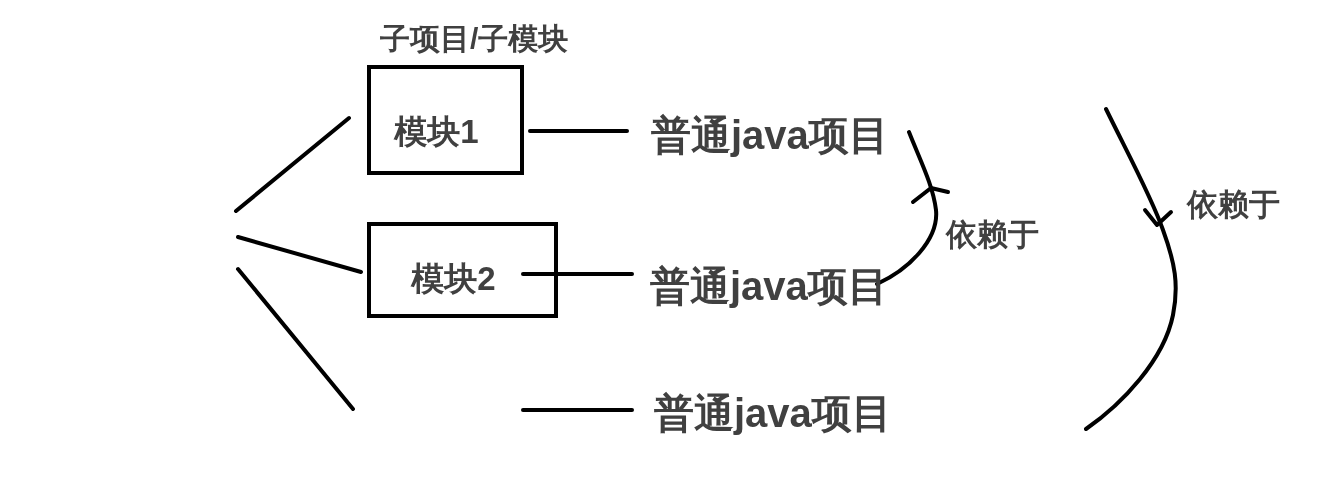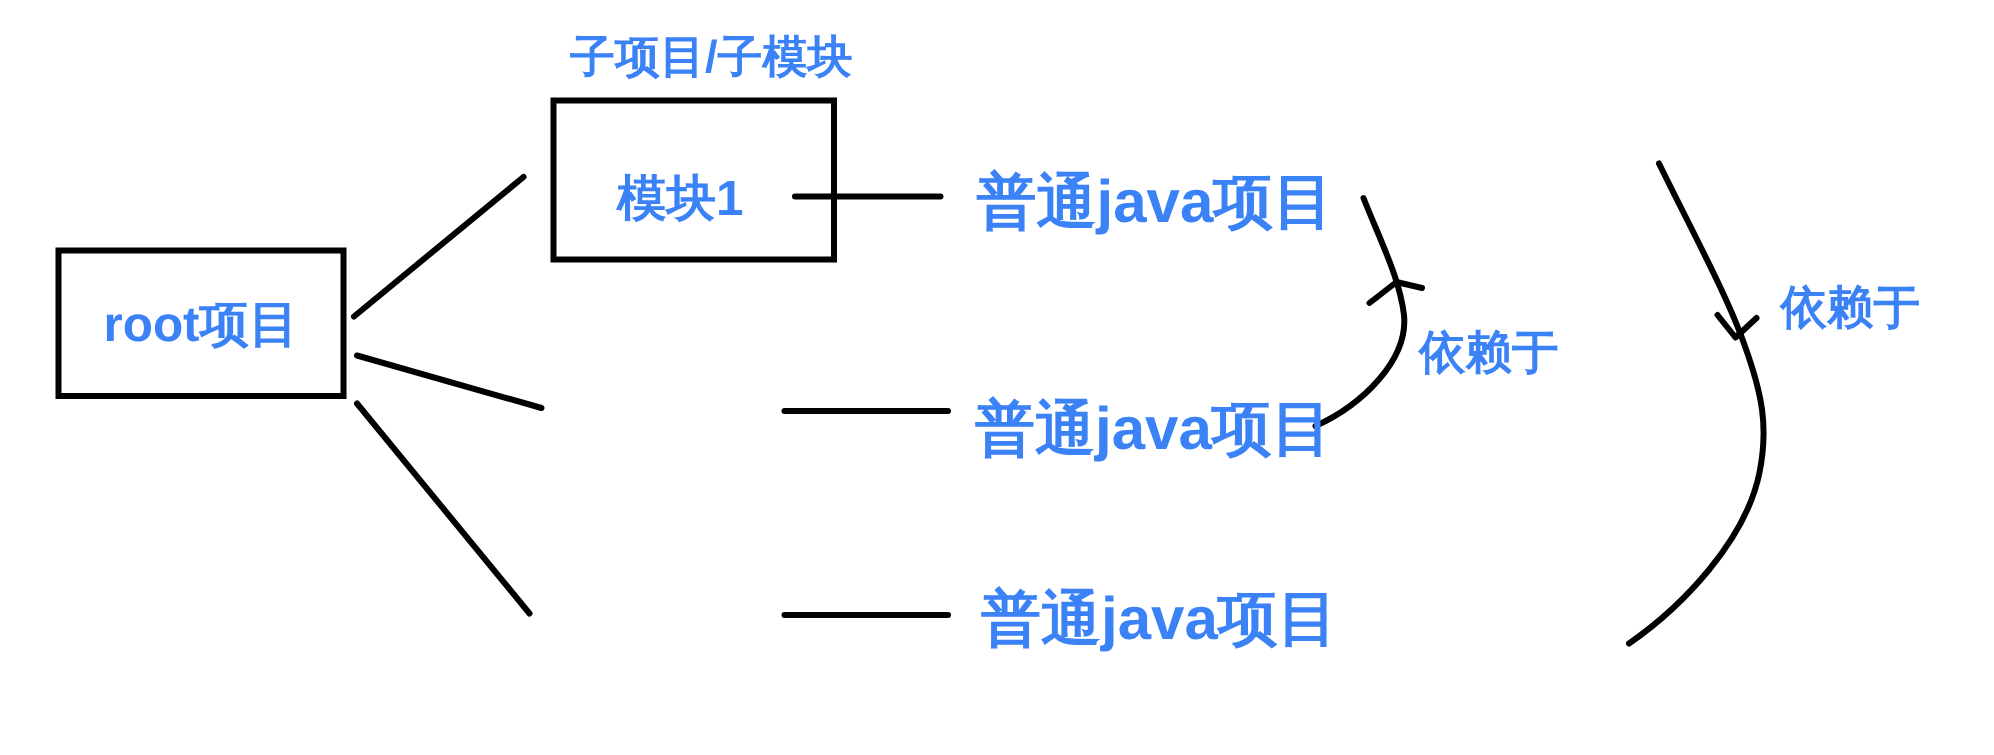--- a/index.html
+++ b/index.html
@@ -7,21 +7,21 @@
     padding: 0;
     background: #ffffff;
   }
   .canvas {
     position: relative;
     width: 1329px;
     height: 503px;
     background: #ffffff;
     overflow: hidden;
     font-family: "Liberation Sans", "DejaVu Sans", sans-serif;
-    color: #3b82f6;
+    color: #404040;
   }
   .lines-svg {
     position: absolute;
     left: 0;
     top: 0;
     width: 1329px;
     height: 503px;
   }
   .lines-svg path {
     fill: none;
@@ -39,21 +39,21 @@
     align-items: center;
     justify-content: center;
   }
   .box-label {
     font-weight: 700;
     font-size: 33px;
     white-space: nowrap;
     line-height: 1;
   }
   .root-box   { left: 37px;  top: 165px; width: 194px; height: 101px; }
-  .module1-box{ left: 367px; top: 65px;  width: 191px; height: 110px; padding-top: 22px; }
+  .module1-box{ left: 367px; top: 65px;  width: 157px; height: 110px; padding-top: 22px; }
   .module2-box{ left: 367px; top: 222px; width: 191px; height: 96px;  padding-top: 16px; }
   .module3-box{ left: 365px; top: 358px; width: 193px; height: 107px; padding-top: 16px; }
   .module1-box .box-label, .module2-box .box-label, .module3-box .box-label {
     margin-right: 18px;
   }
   .floating-label {
     position: absolute;
     font-weight: 700;
     white-space: nowrap;
     line-height: 1;
@@ -84,28 +84,28 @@
 
     <path d="M909,132 C920,160 933,185 936,210 C939,240 908,270 877,284"></path>
     <path d="M913,202 L931,188 L948,192" stroke-width="3.5"></path>
 
     <path d="M1106,109 C1127,152 1152,198 1163,230 C1175,263 1179,285 1173,315 C1164,360 1122,404 1086,429"></path>
     <path d="M1145,210 L1157,225 L1171,212" stroke-width="3.5"></path>
   </svg>
 
   <div class="floating-label modules-title">子项目/子模块</div>
 
-  <div class="box root-box">
-    <span class="box-label">root项目</span>
-  </div>
 
   <div class="box module1-box">
     <span class="box-label">模块1</span>
   </div>
 
+  <div class="box module2-box">
+    <span class="box-label">模块2</span>
+  </div>
 
 
   <div class="floating-label java-label java-label-1">普通java项目</div>
   <div class="floating-label java-label java-label-2">普通java项目</div>
   <div class="floating-label java-label java-label-3">普通java项目</div>
 
   <div class="floating-label dep-label dep-label-1">依赖于</div>
   <div class="floating-label dep-label dep-label-2">依赖于</div>
 
 </div>

